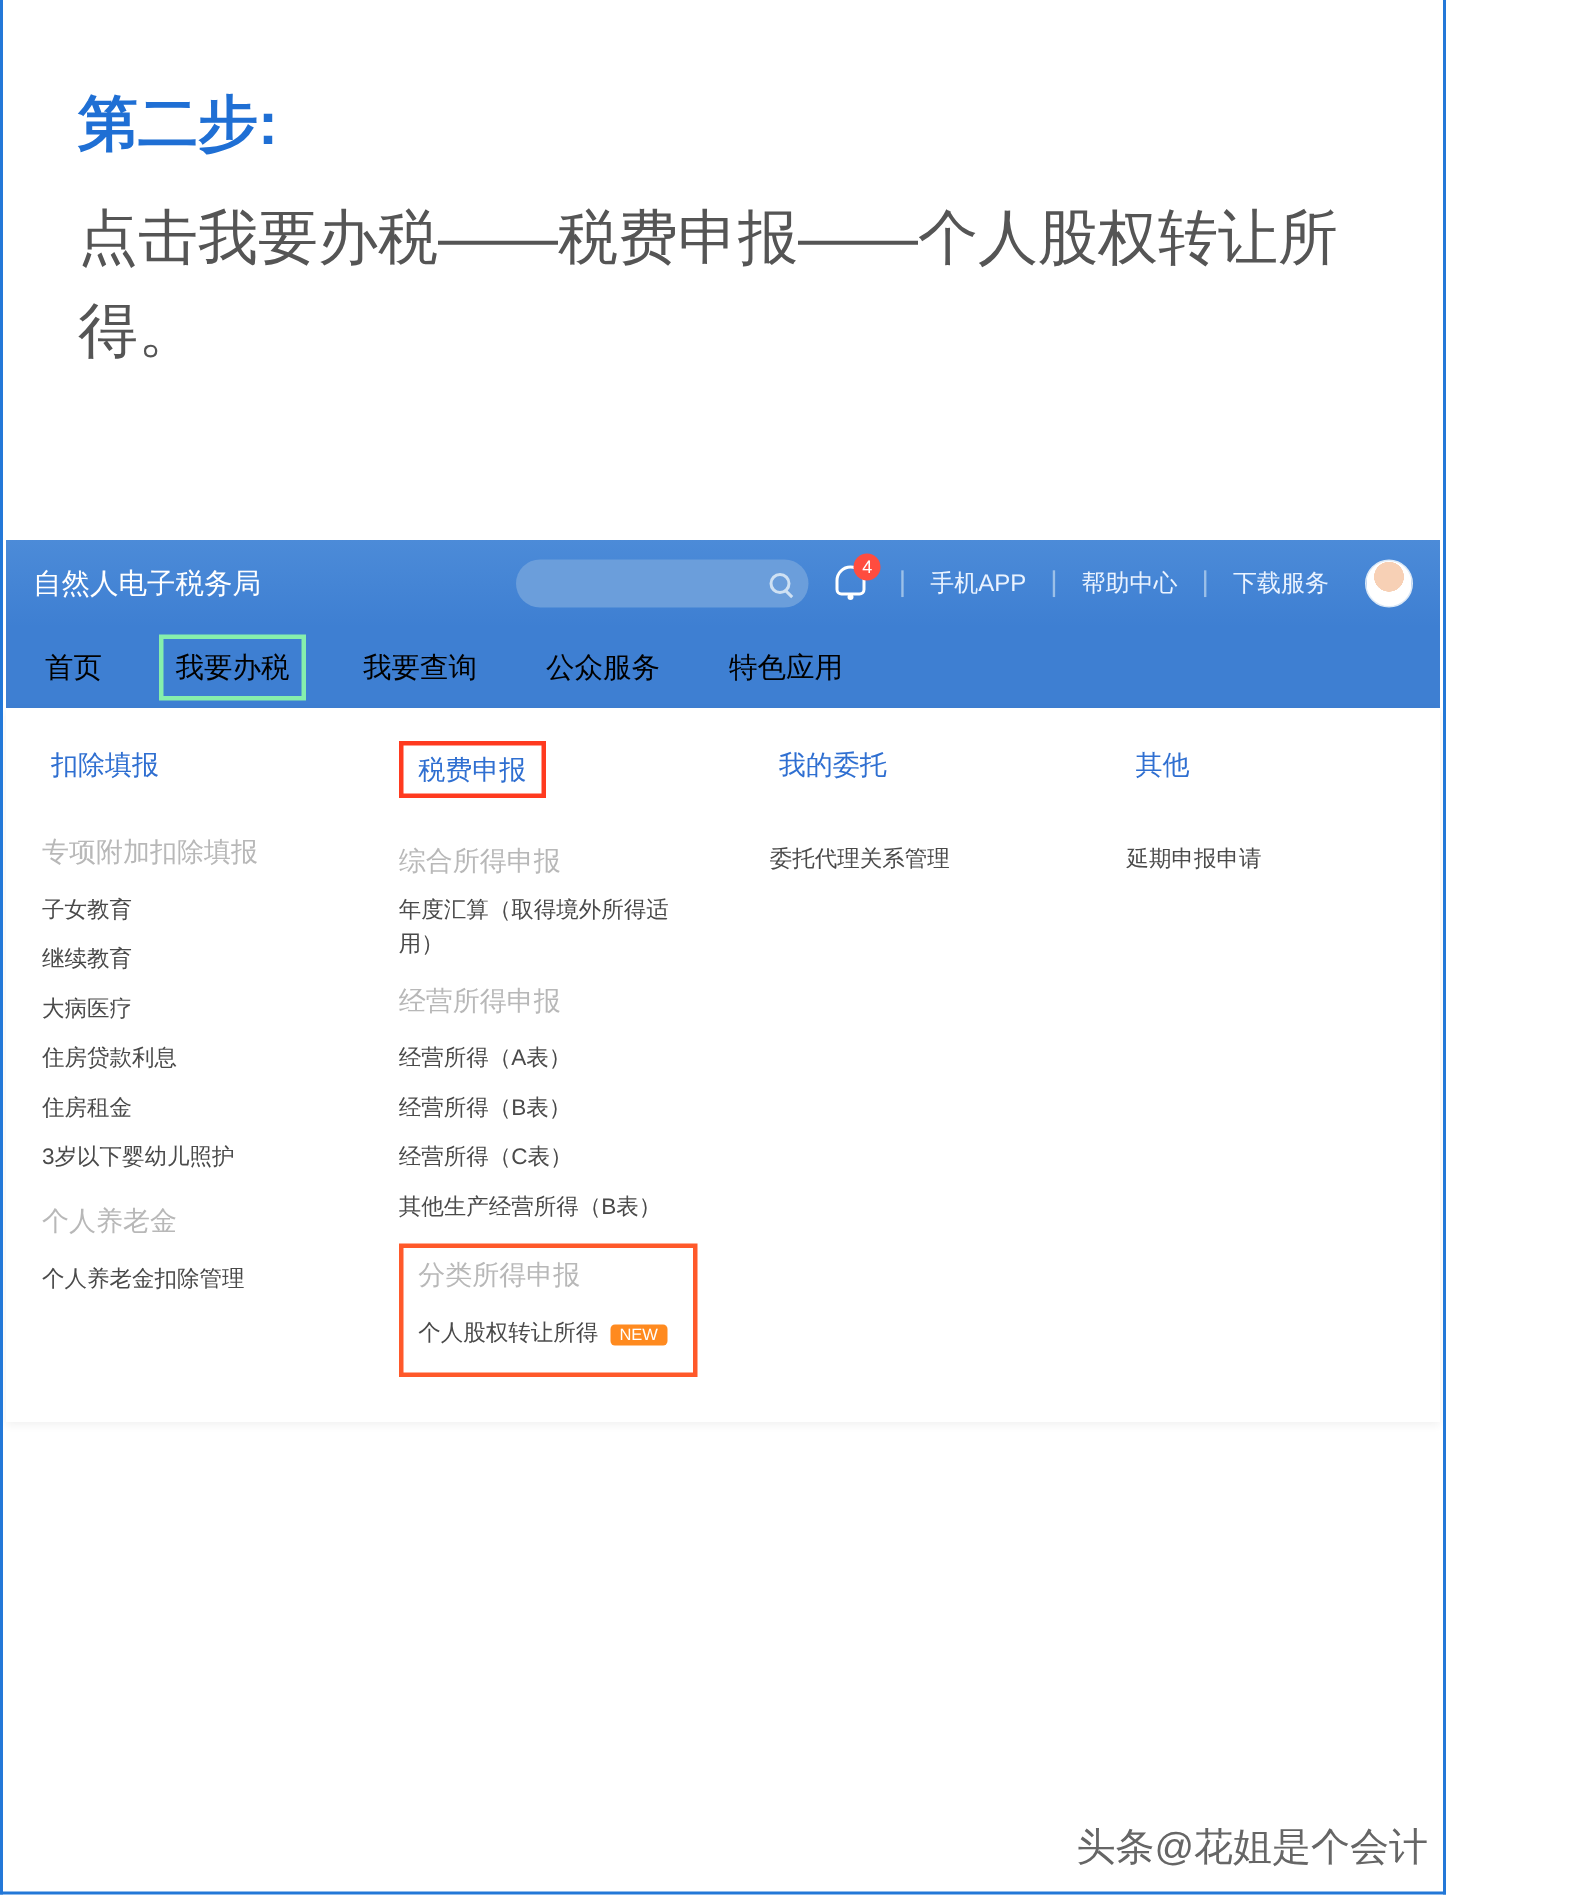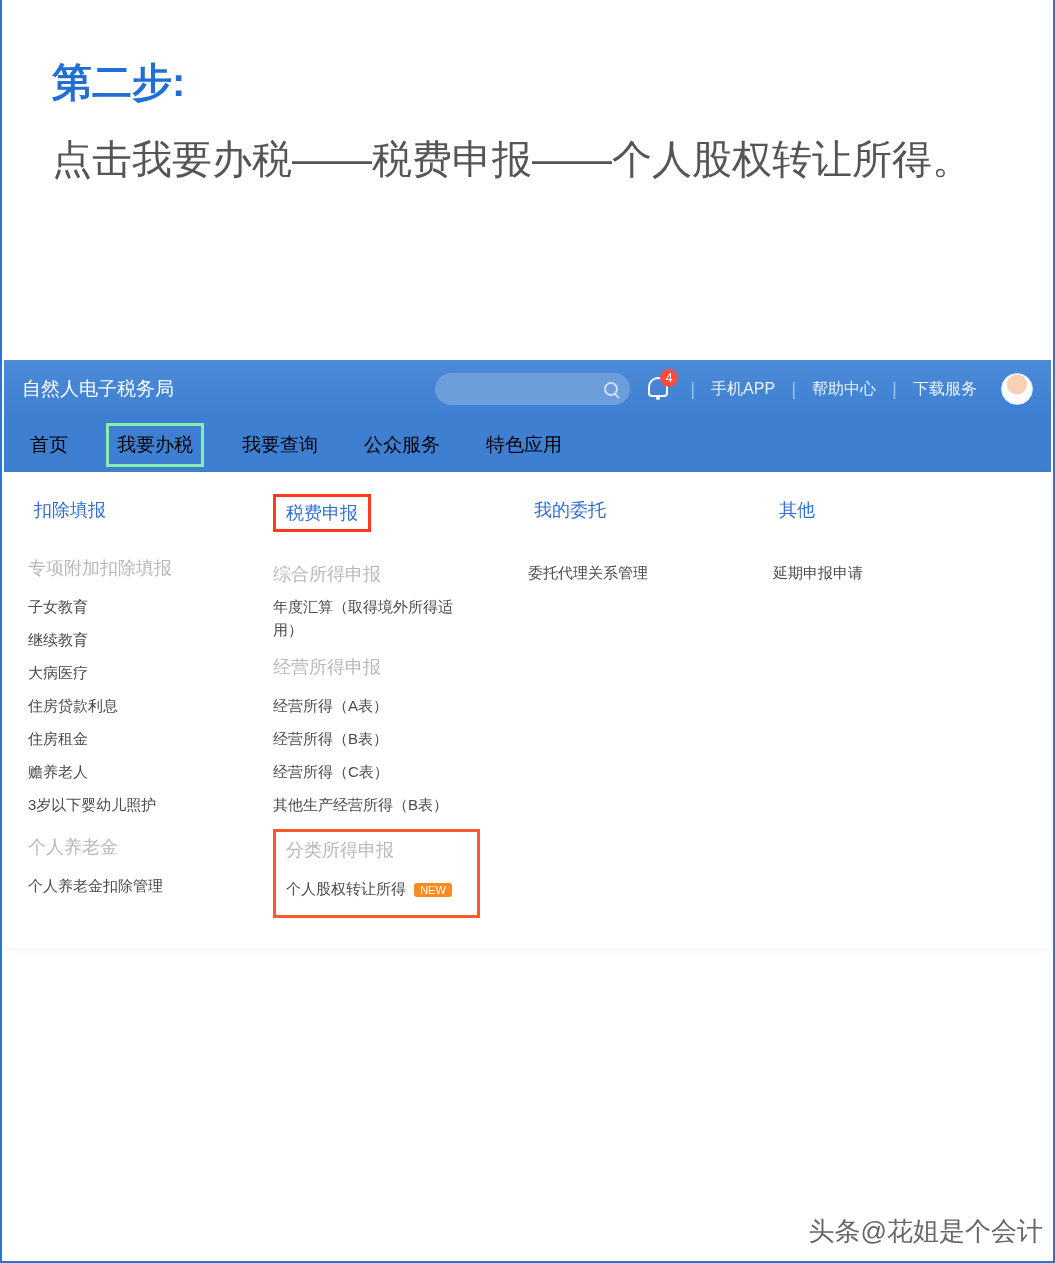--- a/index.html
+++ b/index.html
@@ -6,21 +6,21 @@
     body {
       font-family: "Microsoft YaHei", "PingFang SC", sans-serif;
       background: #fff;
       width: 1055px;
       height: 1263px;
       position: relative;
     }
     .page-frame {
       border: 2px solid #2378d8;
       border-top: none;
-      width: 1055px;
+      width: 964px;
       height: 1263px;
       position: relative;
       overflow: hidden;
     }
     .instruction-area {
       padding: 55px 50px 40px 50px;
     }
     .step-title {
       color: #1f6fd4;
       font-size: 40px;
@@ -227,21 +227,20 @@
 
     <div class="mega-panel">
       <div class="mega-col col1">
         <div class="col-hd">扣除填报</div>
         <div class="grp-title">专项附加扣除填报</div>
         <div class="link-item">子女教育</div>
         <div class="link-item">继续教育</div>
         <div class="link-item">大病医疗</div>
         <div class="link-item">住房贷款利息</div>
         <div class="link-item">住房租金</div>
-        <div class="link-item">赡养老人</div>
         <div class="link-item">3岁以下婴幼儿照护</div>
         <div class="grp-title">个人养老金</div>
         <div class="link-item">个人养老金扣除管理</div>
       </div>
 
       <div class="mega-col col2">
         <div class="col-hd col-hd-box">税费申报</div>
         <div class="grp-title">综合所得申报</div>
         <div class="link-item li-wrap li-multiline">年度汇算（取得境外所得适用）</div>
         <div class="grp-title">经营所得申报</div>

